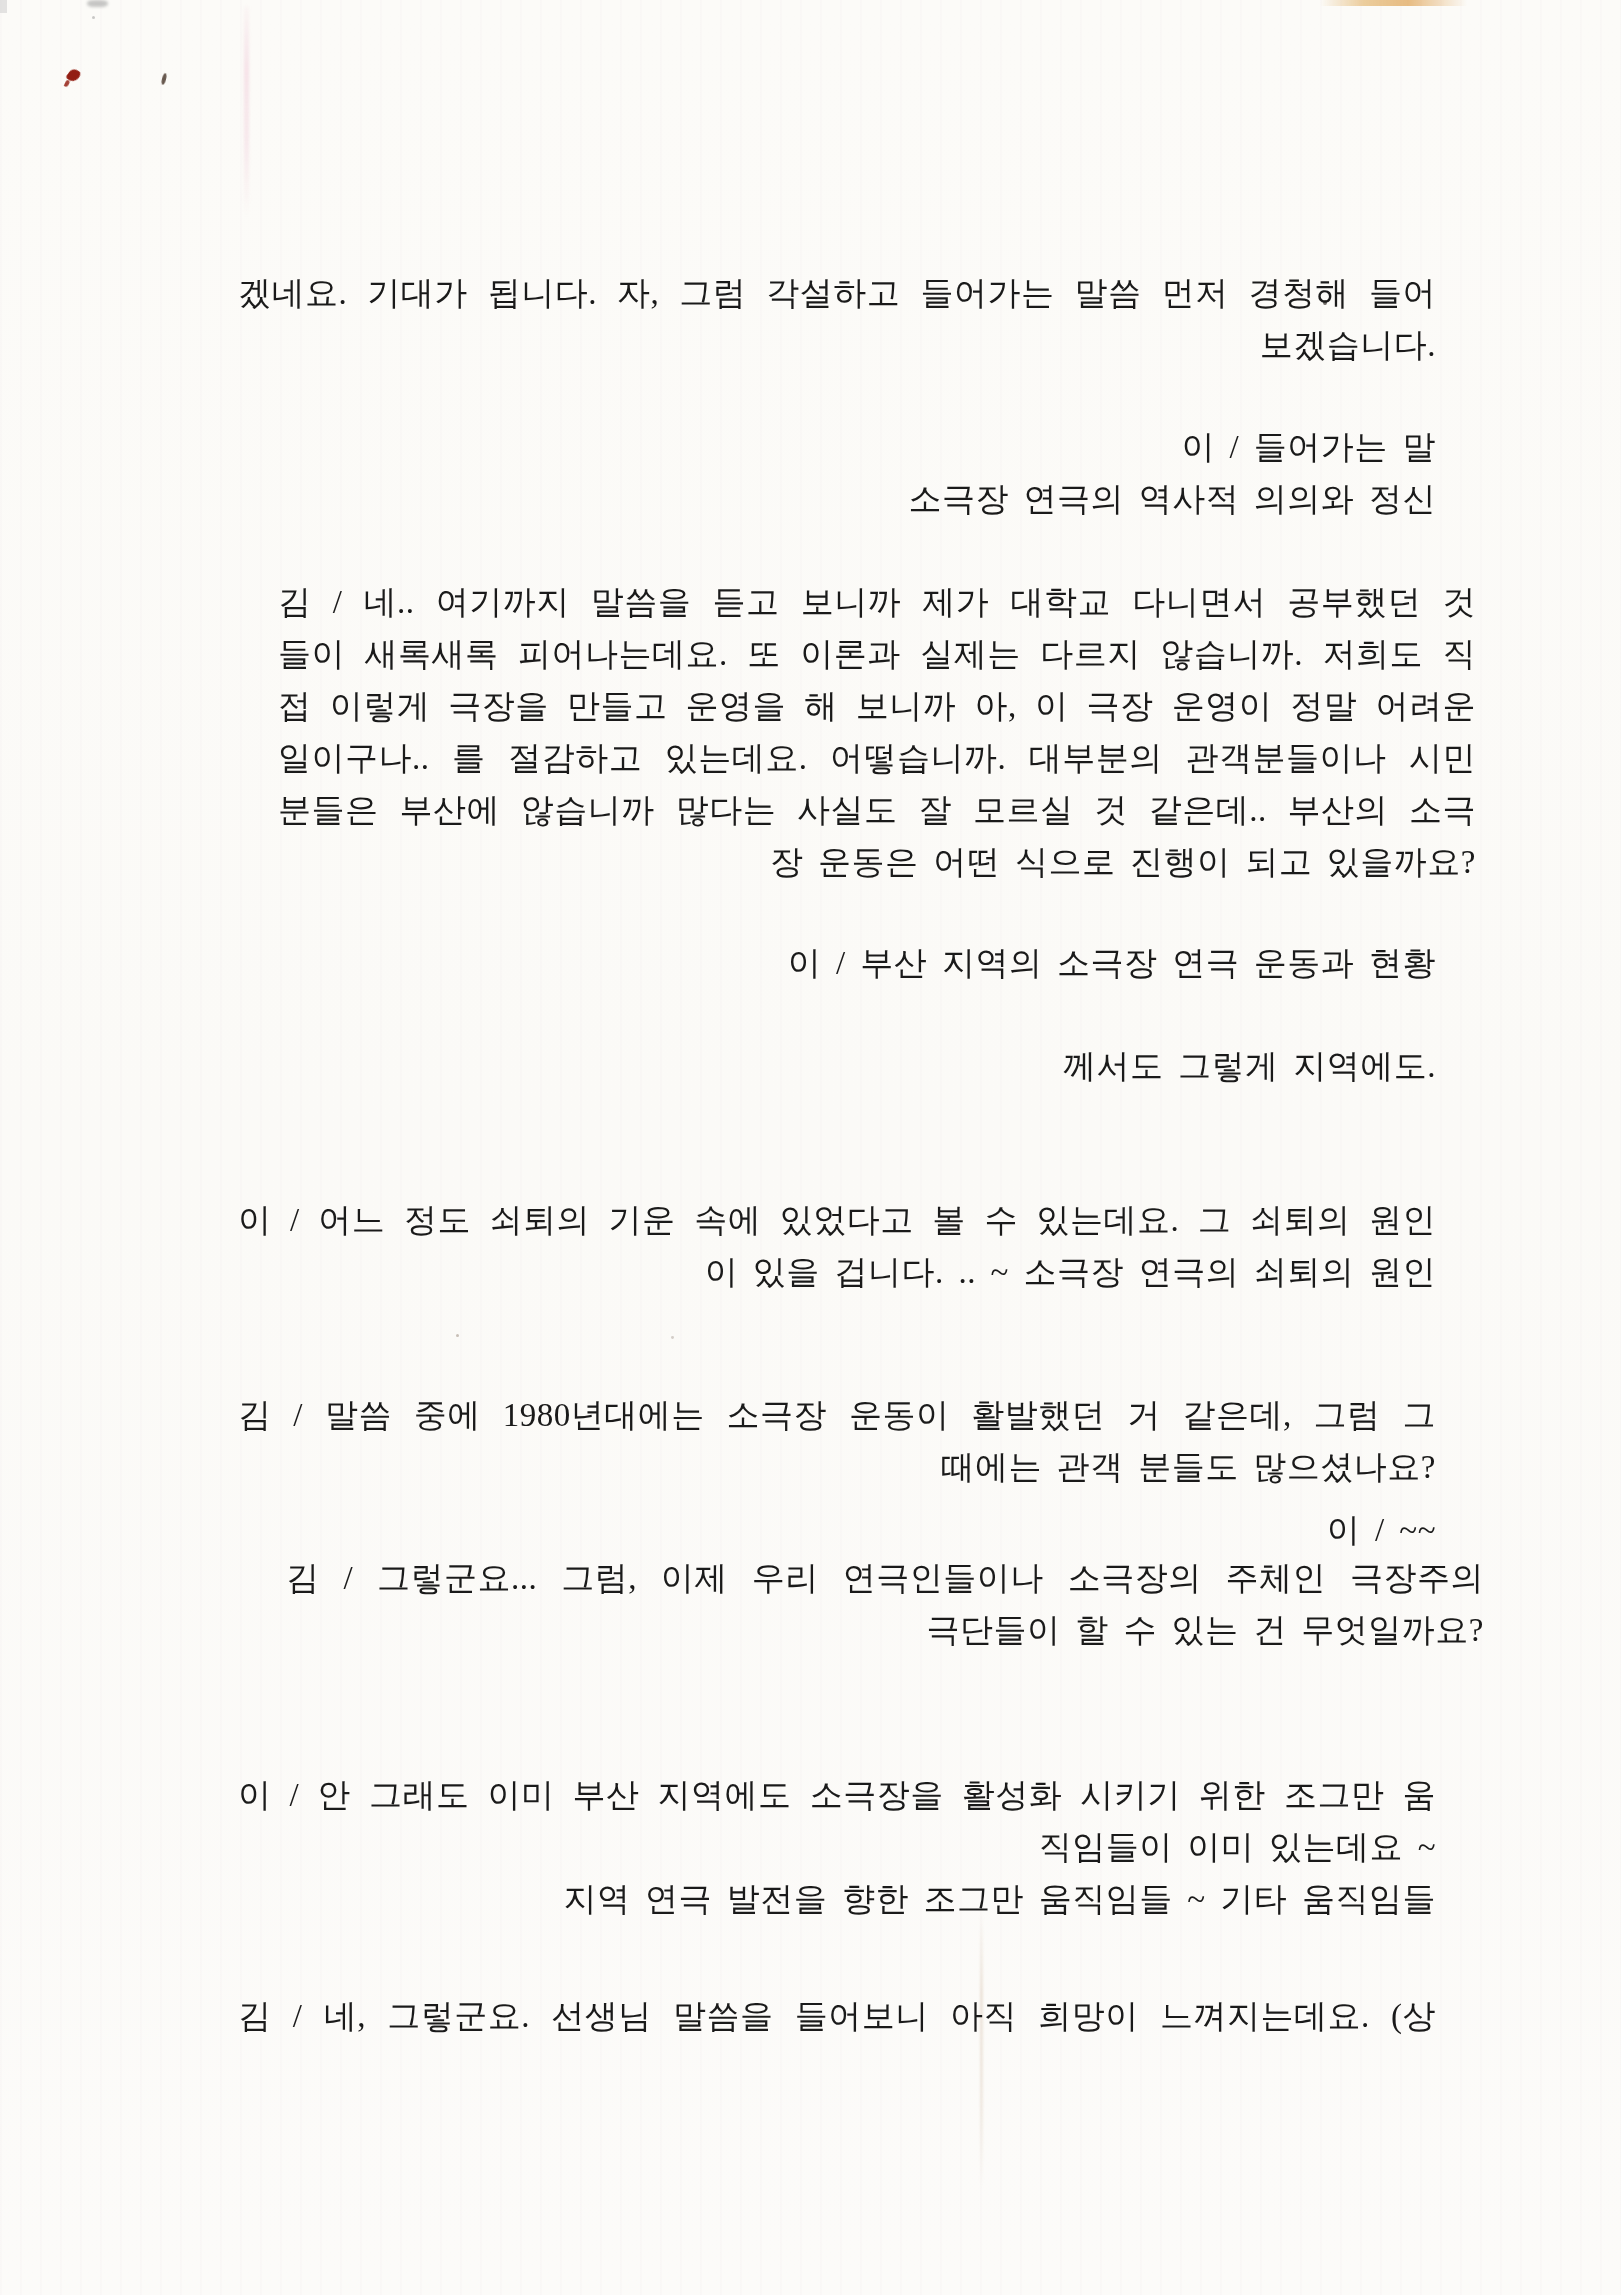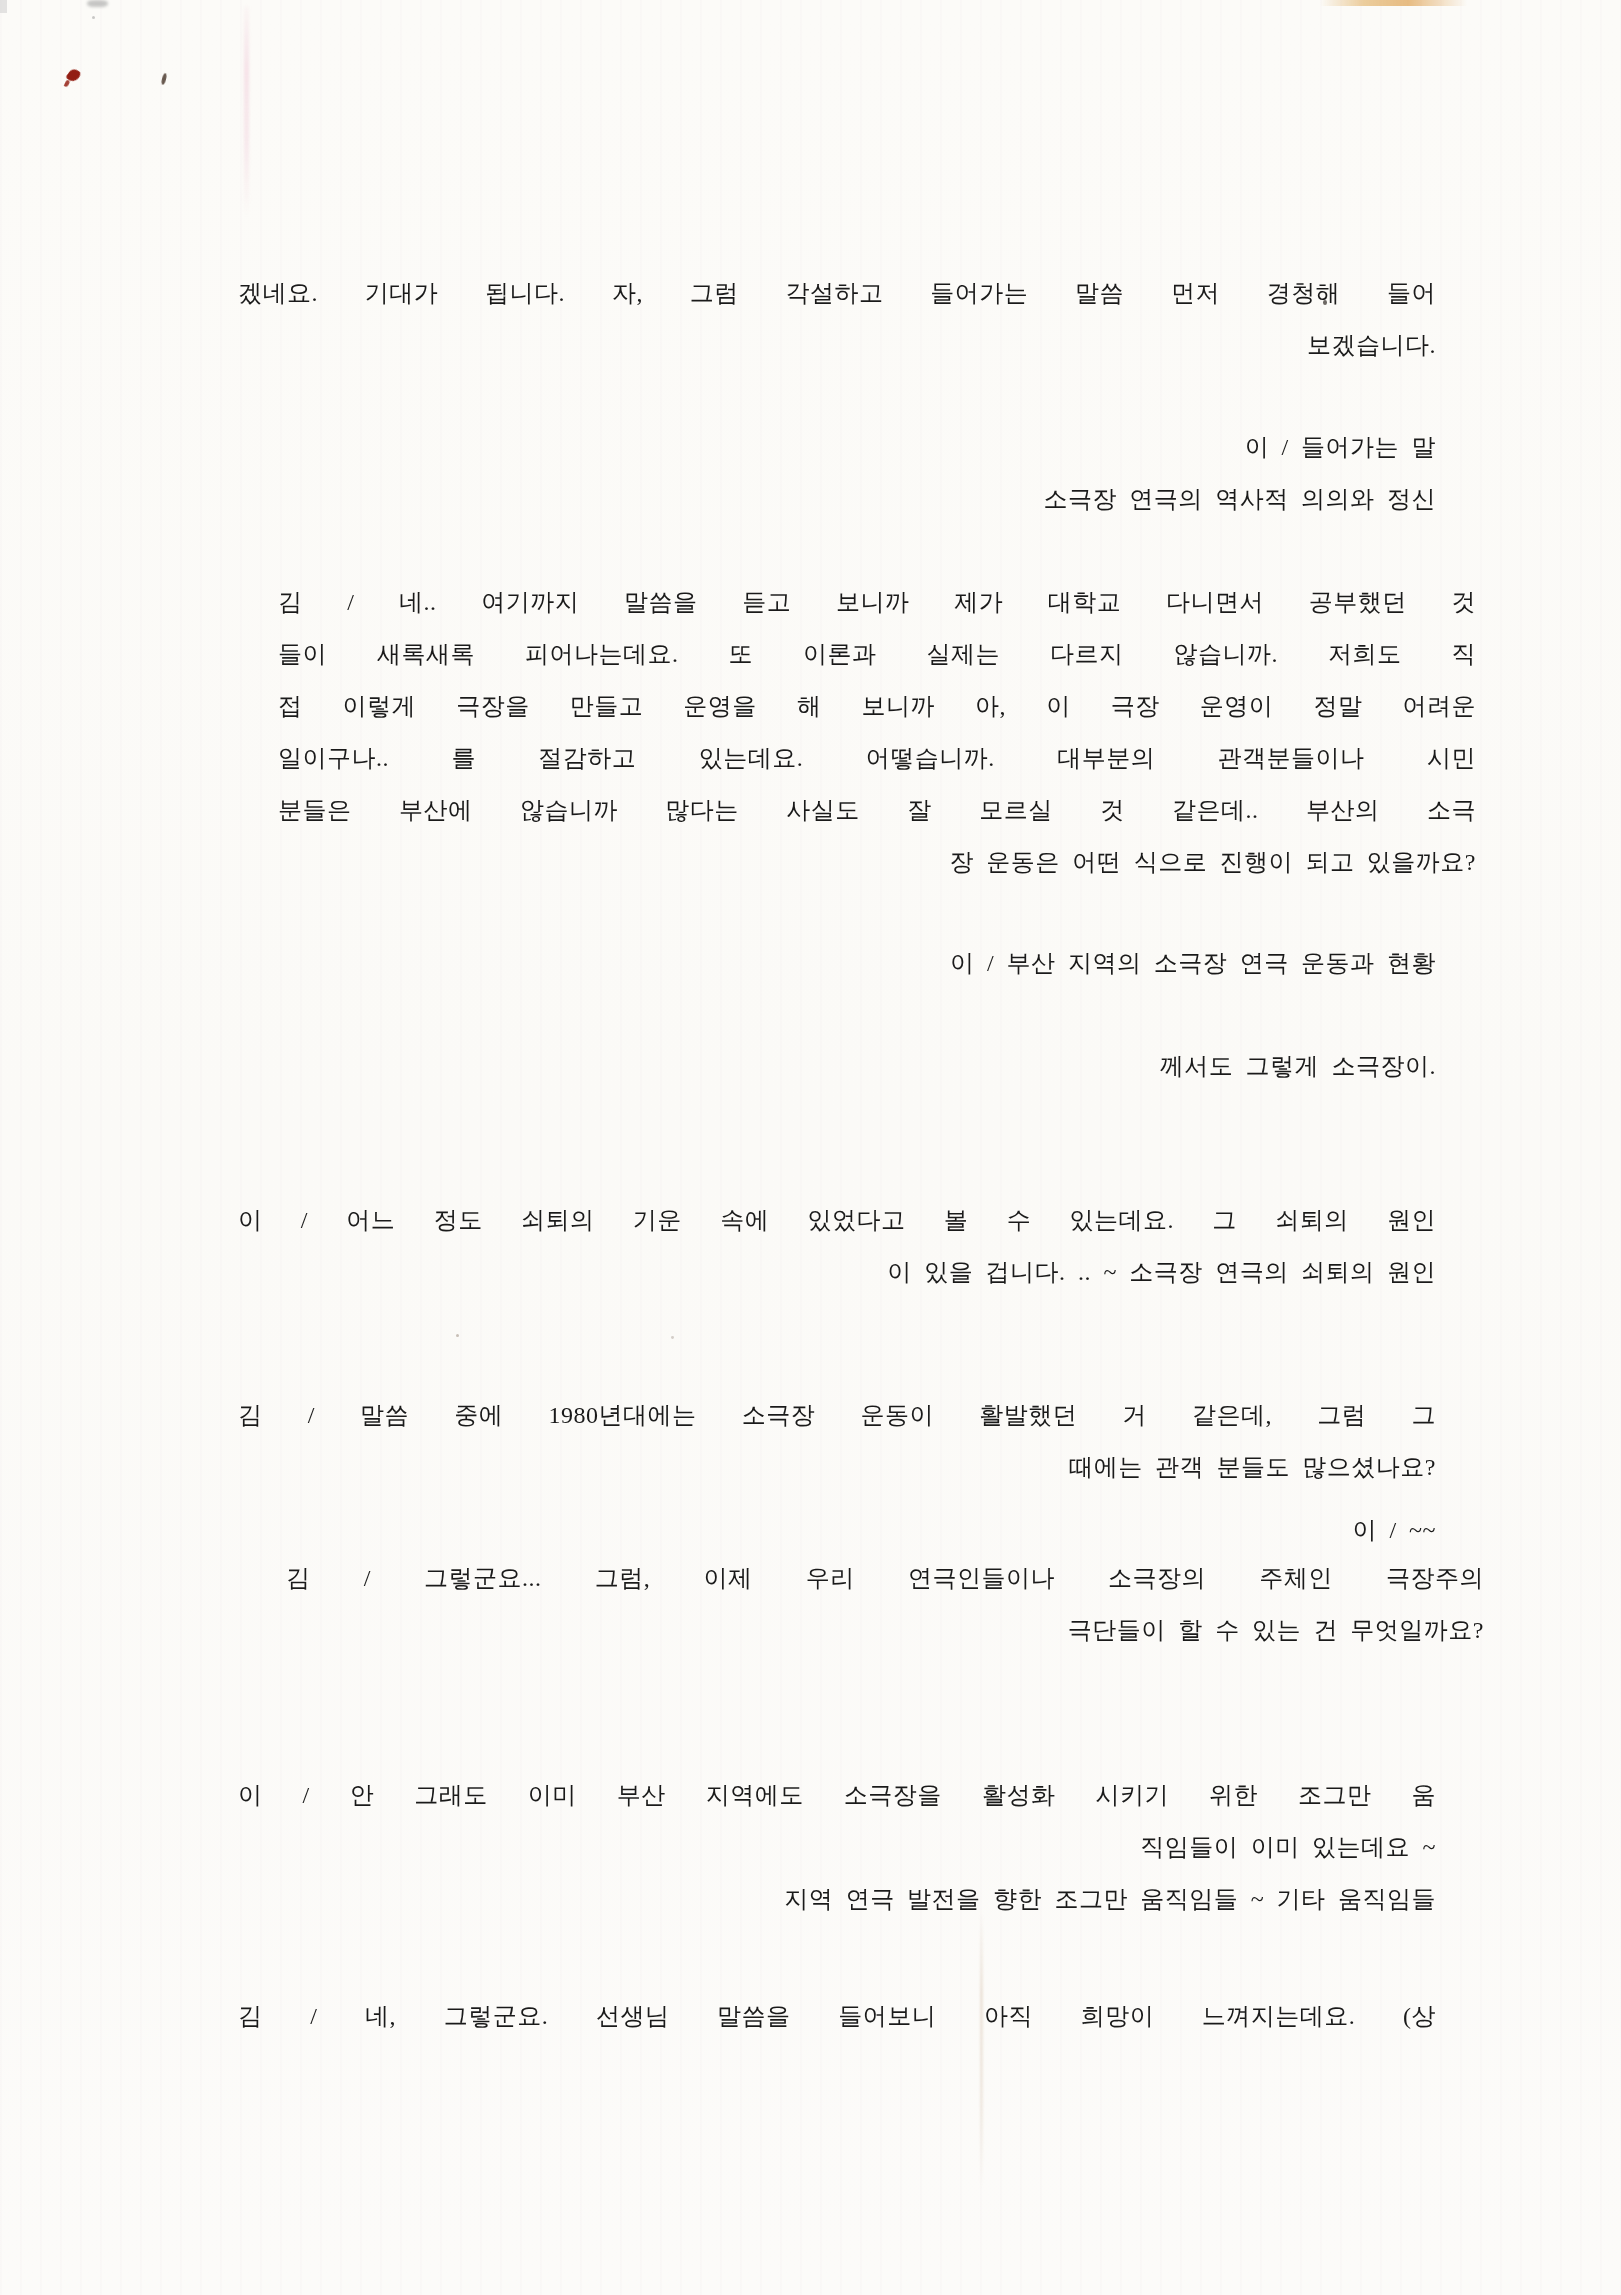--- a/index.html
+++ b/index.html
@@ -16,21 +16,21 @@
     background:
       repeating-linear-gradient(90deg,
         rgba(240,233,236,0.18) 0px, rgba(240,233,236,0.18) 2px,
         rgba(255,255,255,0) 2px, rgba(255,255,255,0) 20px),
       linear-gradient(180deg, #fcfbf8 0%, #fbfaf7 50%, #fcfbf9 100%);
   }
   .para {
     position: absolute;
     left: 238px;
     width: 1198px;
-    font-size: 24px;
+    font-size: 33px;
     line-height: 52px;
     color: #1a1a1a;
     letter-spacing: 0.5px;
     word-spacing: 5.9px;
     text-rendering: optimizeLegibility;
   }
   .ln { text-align: right; }
   .ln.j { text-align: justify; text-align-last: justify; }
 
   
@@ -121,21 +121,21 @@
     <div class="ln j">일이구나.. 를 절감하고 있는데요. 어떻습니까. 대부분의 관객분들이나 시민</div>
     <div class="ln j">분들은 부산에 않습니까 많다는 사실도 잘 모르실 것 같은데.. 부산의 소극</div>
     <div class="ln">장 운동은 어떤 식으로 진행이 되고 있을까요?</div>
   </div>
 
   <div class="para" id="p3">
     <div class="ln">이 / 부산 지역의 소극장 연극 운동과 현황</div>
   </div>
 
   <div class="para" id="p4">
-    <div class="ln">께서도 그렇게 소극장이.</div>
+    <div class="ln">께서도 그렇게 지역에도.</div>
   </div>
 
   <div class="para" id="p5">
     <div class="ln j">이 / 어느 정도 쇠퇴의 기운 속에 있었다고 볼 수 있는데요. 그 쇠퇴의 원인</div>
     <div class="ln">이 있을 겁니다. .. ~ 소극장 연극의 쇠퇴의 원인</div>
   </div>
 
   <div class="para" id="p6">
     <div class="ln j">김 / 말씀 중에 1980년대에는 소극장 운동이 활발했던 거 같은데, 그럼 그</div>
     <div class="ln">때에는 관객 분들도 많으셨나요?</div>

